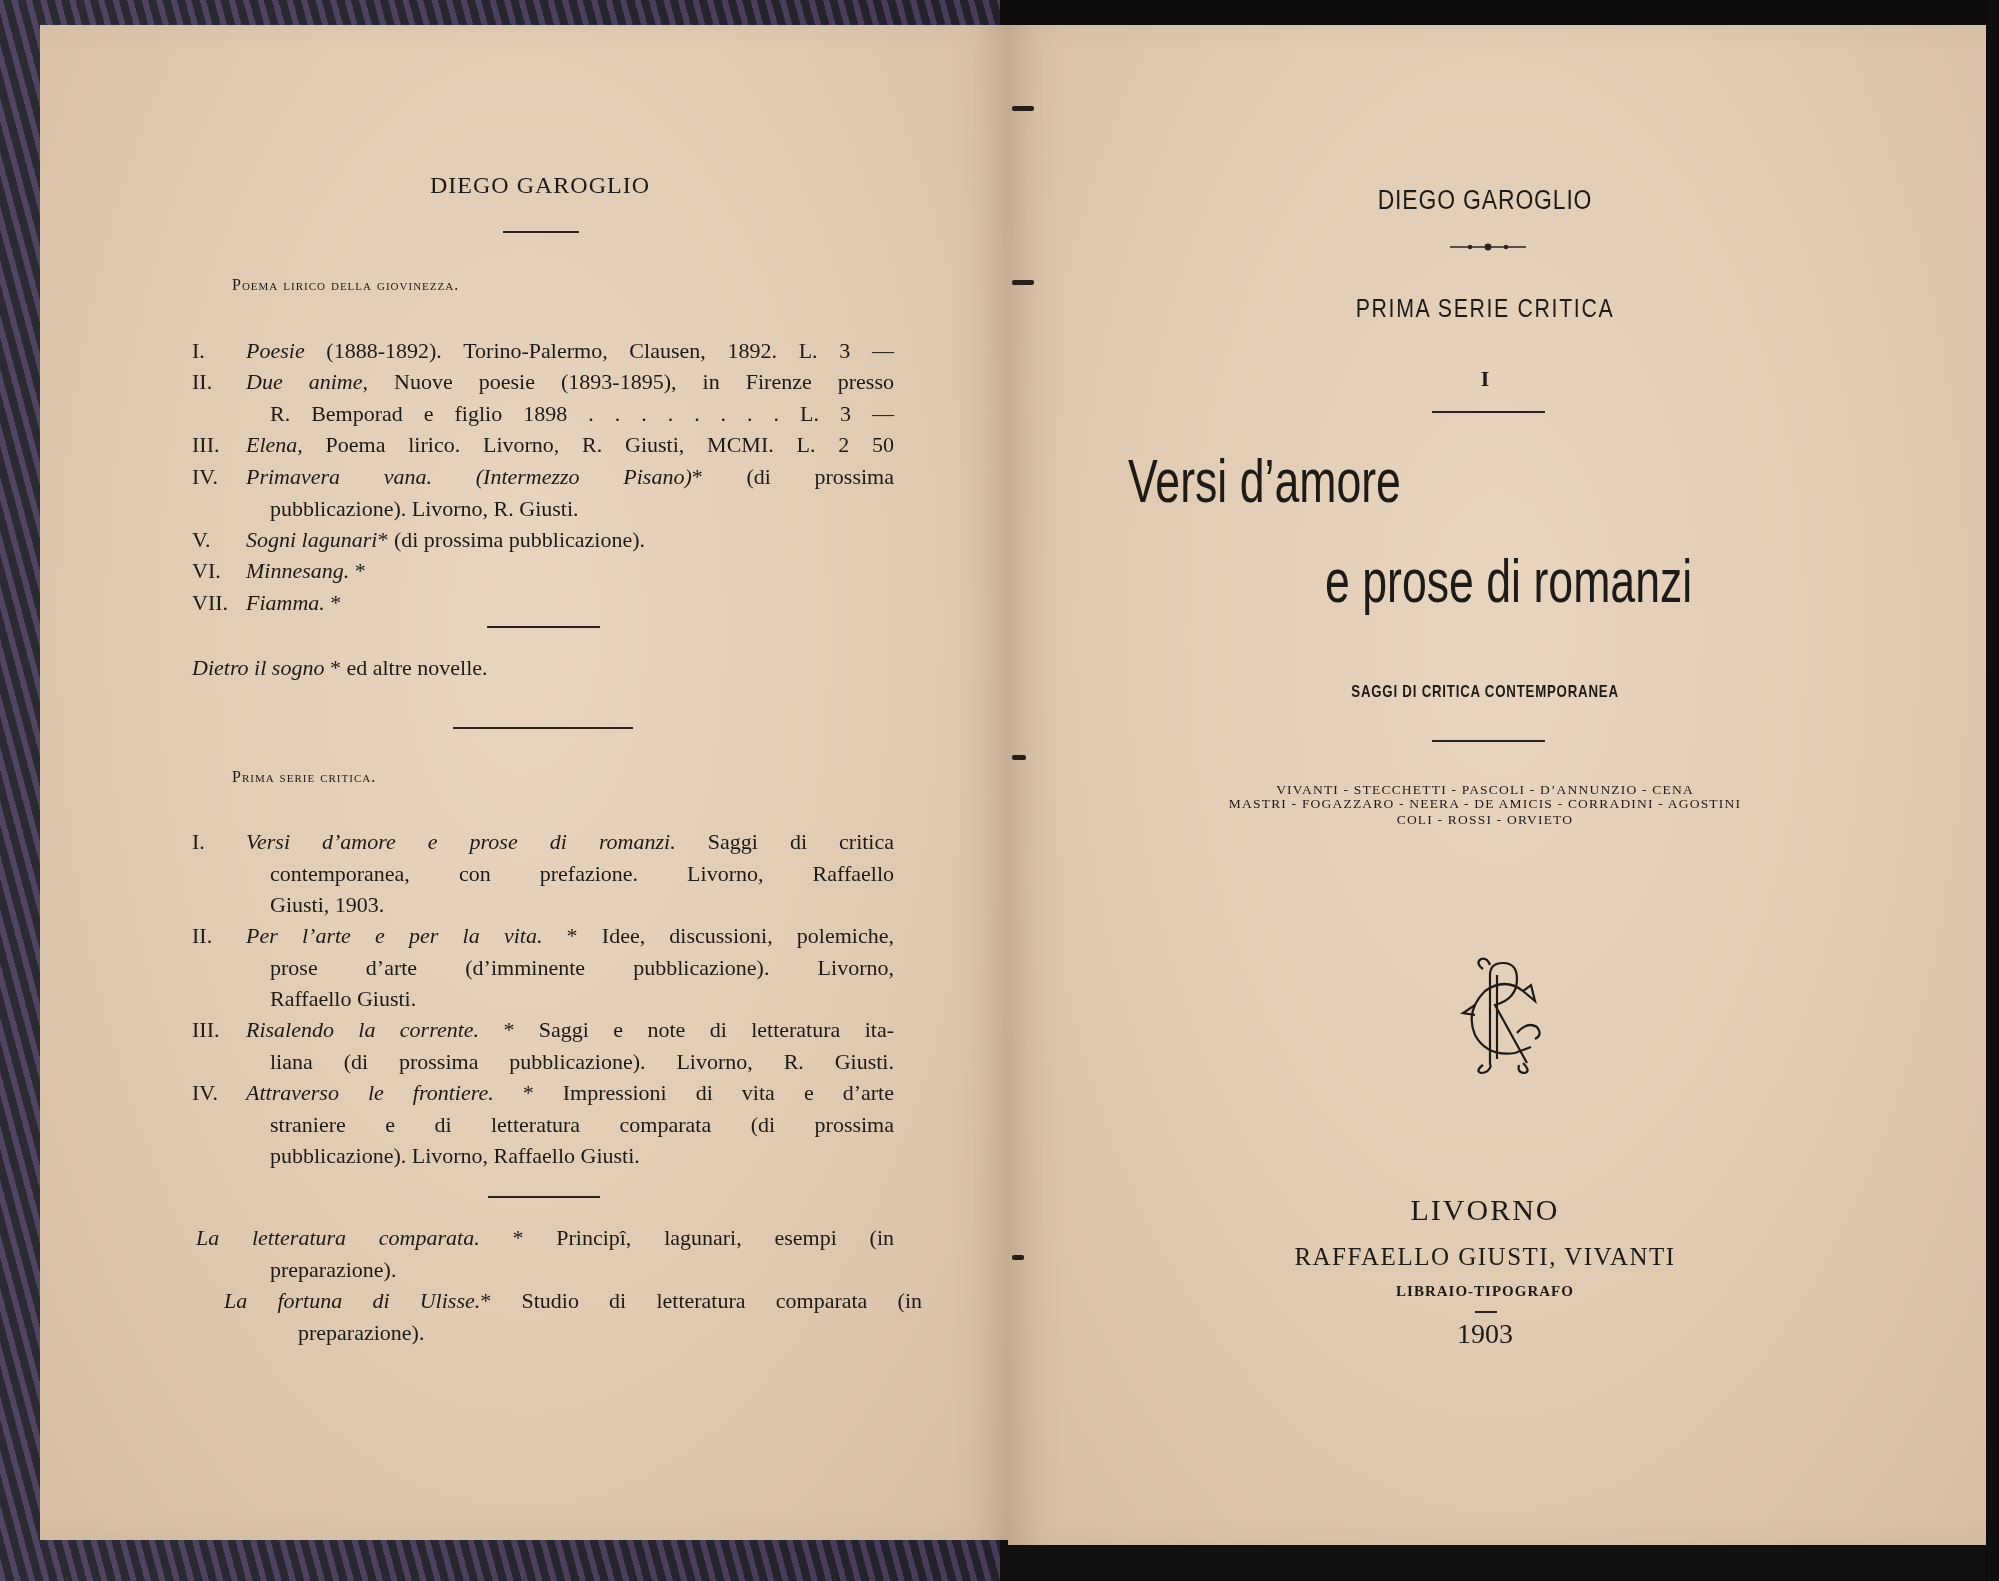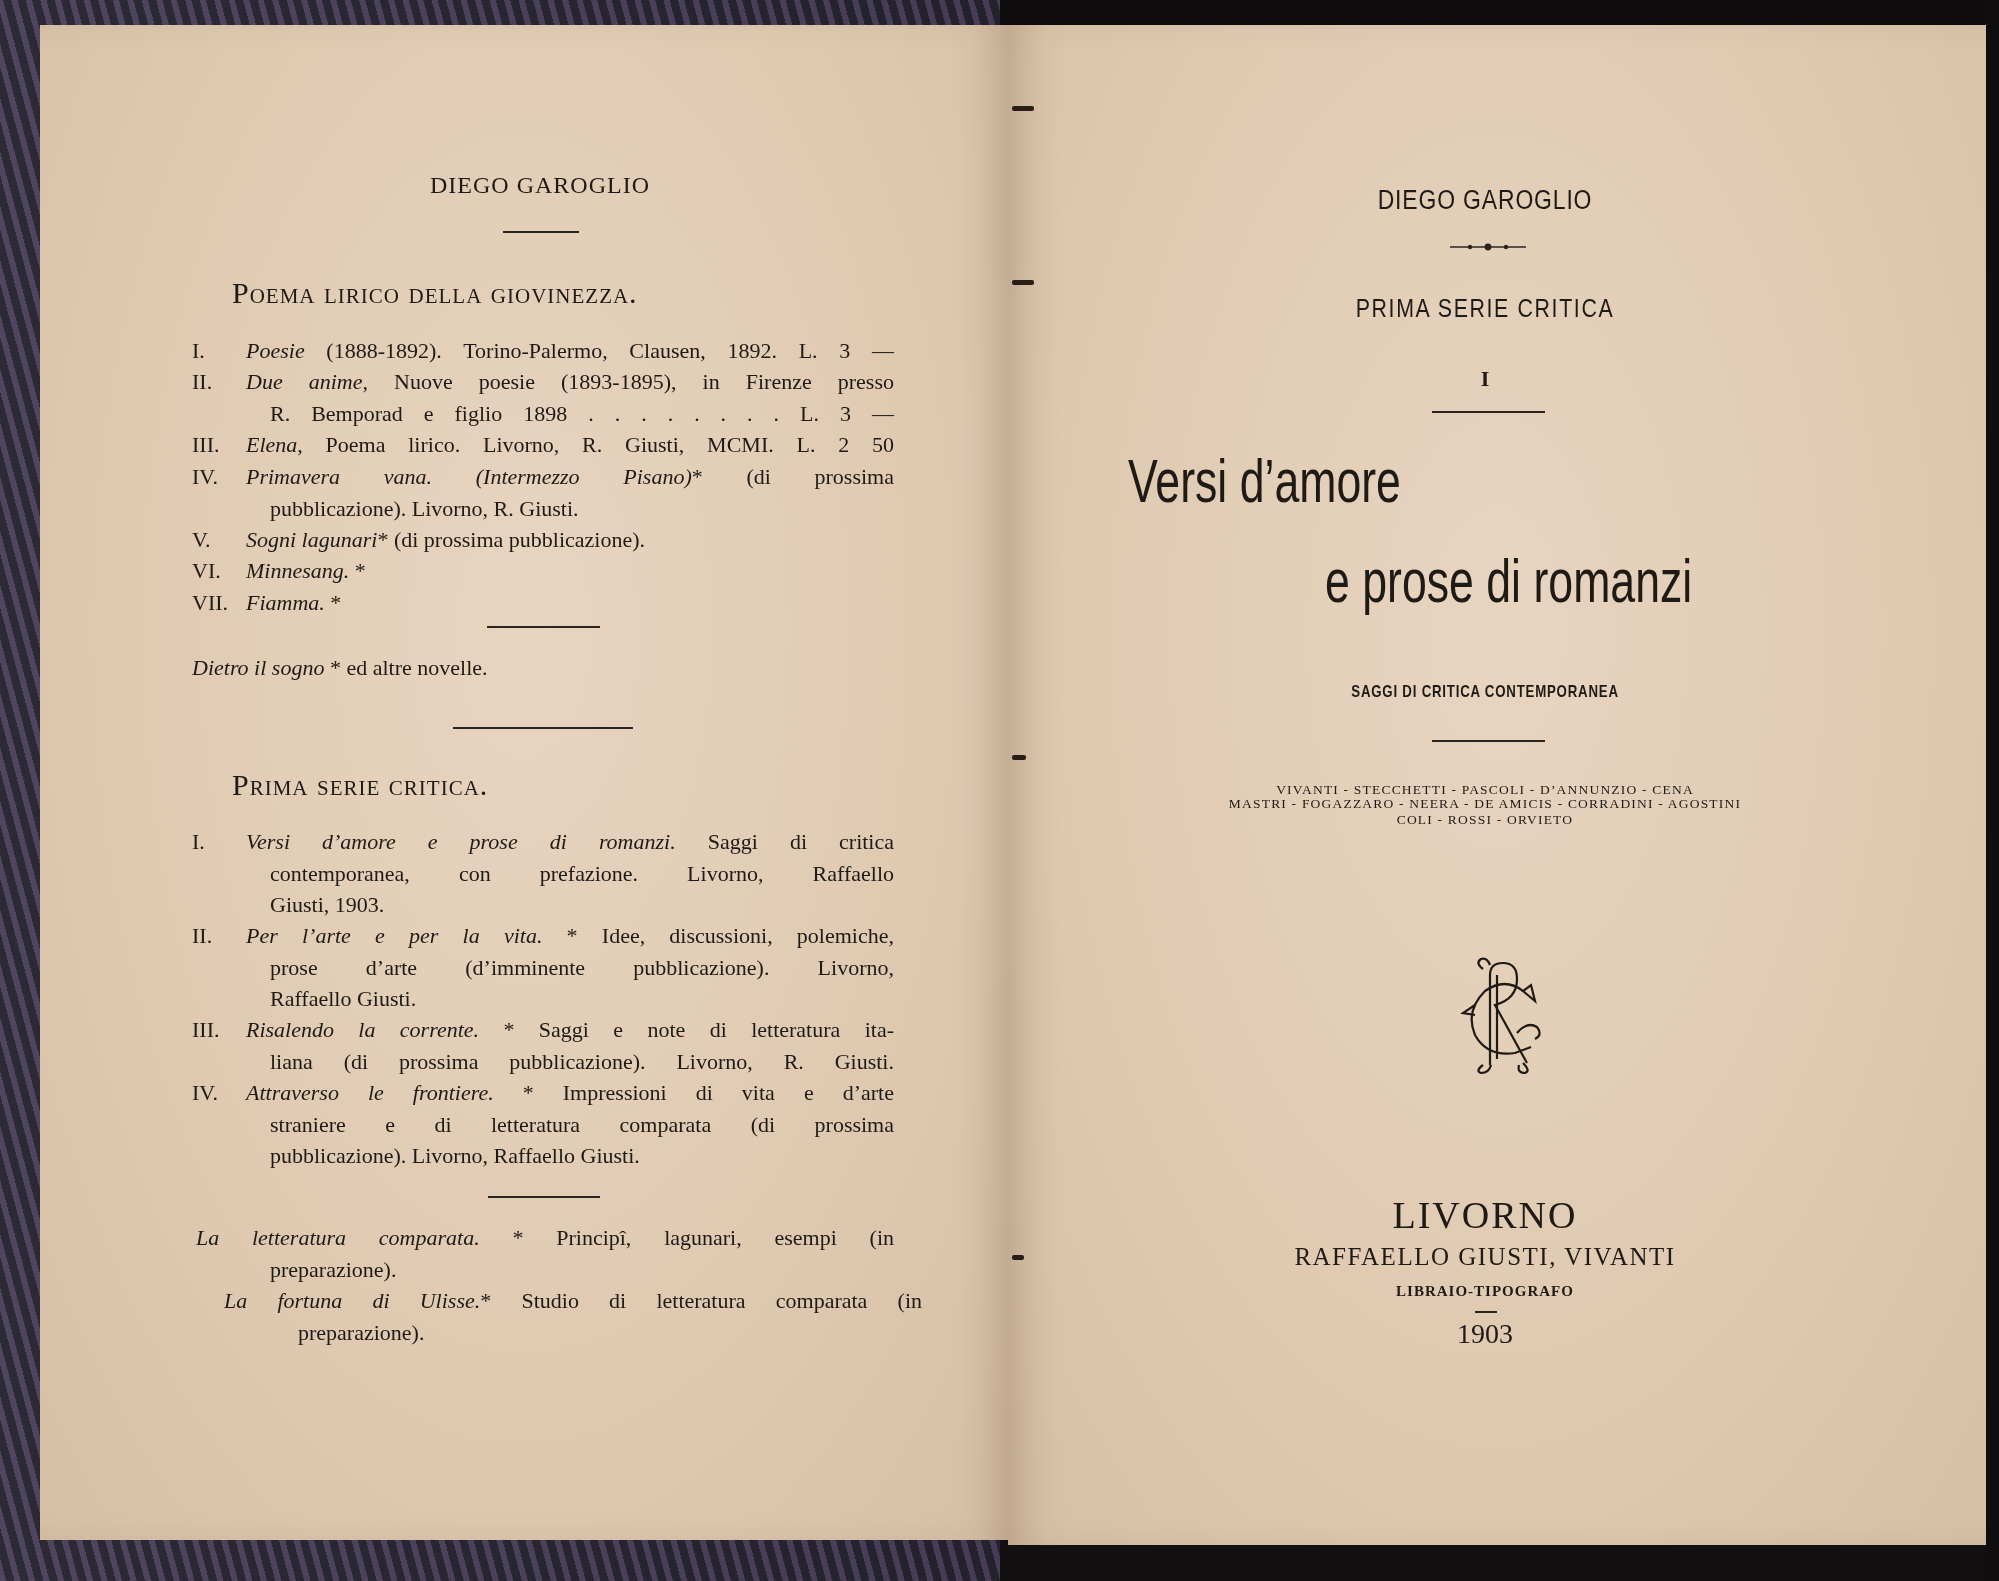--- a/index.html
+++ b/index.html
@@ -30,36 +30,36 @@
   }
   .page-left  { left: 40px;   top: 25px; width: 968px; height: 1515px; box-shadow: inset -30px 0 40px -20px rgba(90,60,40,0.25); }
   .page-right { left: 1008px; top: 25px; width: 978px; height: 1520px; box-shadow: inset 30px 0 40px -20px rgba(90,60,40,0.25); }
 
   .abs { position: absolute; white-space: nowrap; }
   .center { text-align: center; }
   .rule { position: absolute; height: 2px; background: #2a2420; }
 
   
   .author-left { font-size: 24px; letter-spacing: 1px; }
-  .section-head { font-size: 30px; font-variant: small-caps; letter-spacing: 1px; }
+  .section-head { font-size: 16px; font-variant: small-caps; letter-spacing: 1px; }
   .entry { position: absolute; left: 192px; width: 702px; font-size: 22px; line-height: 31.5px; }
   .entry .num { position: absolute; left: 0; }
   .entry .body { display: block; padding-left: 54px; text-indent: 0; }
   .entry .cont { display: block; padding-left: 78px; text-align: justify; }
   .it { font-style: italic; }
   .justify { text-align: justify; text-align-last: justify; }
 
   
   .author-right { font-family: "Liberation Sans Narrow", "Liberation Sans", sans-serif; font-size: 27px; transform: scaleX(0.85); letter-spacing: 1px; }
   .series-title { font-family: "Liberation Sans", sans-serif; font-size: 26px; transform: scaleX(0.82); letter-spacing: 2px; }
   .vol-num { font-size: 22px; font-weight: bold; }
   .main-title { font-family: "Liberation Sans", sans-serif; font-size: 62px; transform: scaleX(0.72); transform-origin: left center; letter-spacing: 0px; }
   .subtitle { font-family: "Liberation Sans", sans-serif; font-weight: bold; font-size: 17px; transform: scaleX(0.78); letter-spacing: 1px; }
   .authors-line { font-size: 13.5px; letter-spacing: 1.2px; }
-  .city { font-size: 38px; letter-spacing: 2px; }
+  .city { font-size: 30px; letter-spacing: 2px; }
   .publisher { font-size: 25px; letter-spacing: 1.5px; }
   .printer { font-size: 15px; font-weight: bold; letter-spacing: 1px; }
   .year { font-size: 28px; }
 
   .ornament { position: absolute; left: 1450px; top: 241px; width: 76px; height: 12px; }
   .stitch { position: absolute; width: 22px; height: 5px; background: #2a1d15; border-radius: 2px; }
   .monogram { position: absolute; left: 1435px; top: 955px; width: 130px; height: 120px; }
 </style>
 </head>
 <body>

